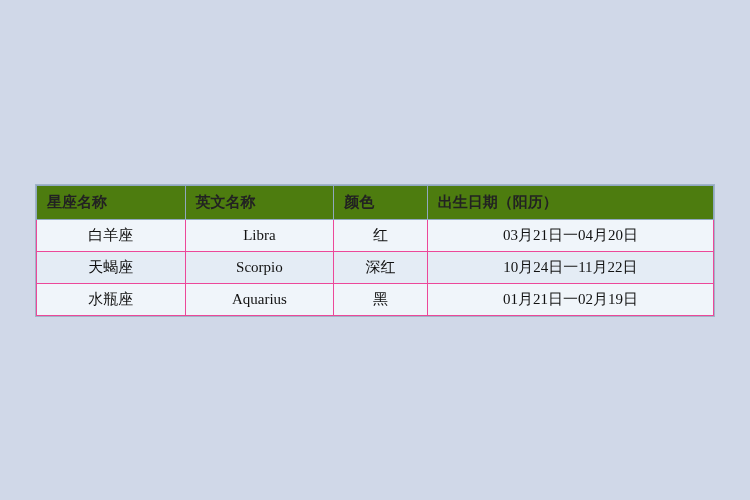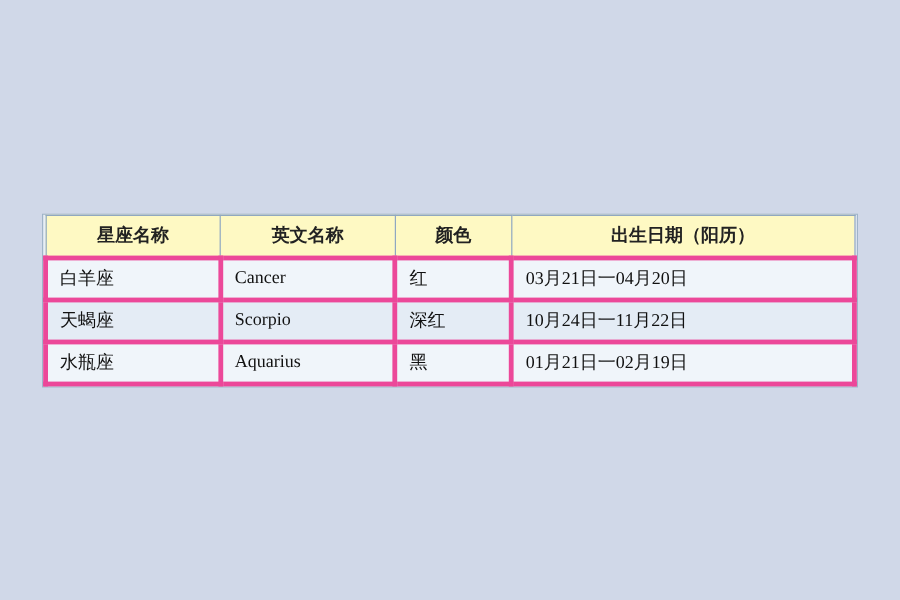--- a/index.html
+++ b/index.html
@@ -23,41 +23,41 @@
       border: 1px solid #a0b4c8;
       width: 680px;
     }
 
     table {
       width: 100%;
       border-collapse: collapse;
     }
 
     thead tr th {
-      background-color: #fef9c3;
+      background-color: #4d7c0f;
       border: 1px solid #90a8c0;
       padding: 7px 10px;
-      text-align: center;
+      text-align: left;
       font-size: 15px;
       font-weight: bold;
       color: #222;
     }
 
     tbody tr {
       background-color: #f0f5fa;
     }
 
     tbody tr:nth-child(even) {
       background-color: #e4ecf5;
     }
 
     tbody tr td {
-      border: 4px solid #ec4899;
+      border: 1px solid #ec4899;
       padding: 6px 10px;
-      text-align: left;
+      text-align: center;
       font-size: 15px;
       color: #111;
       margin-left: 19px;
     }
 
     tbody tr td:first-child {
       font-weight: normal;
     }
 
     tbody tr td:nth-child(2) {
@@ -73,21 +73,21 @@
       <tr>
       <th>星座名称</th>
           <th>英文名称</th>
           <th>颜色</th>
           <th>出生日期（阳历）</th>
         </tr>
     </thead>
     <tbody>
     <tr>
           <td>白羊座</td>
-          <td>Cancer</td>
+          <td>Libra</td>
           <td>红</td>
           <td>03月21日一04月20日</td>
         </tr>
         <tr>
           <td>天蝎座</td>
           <td>Scorpio</td>
           <td>深红</td>
           <td>10月24日一11月22日</td>
         </tr>
         <tr>

